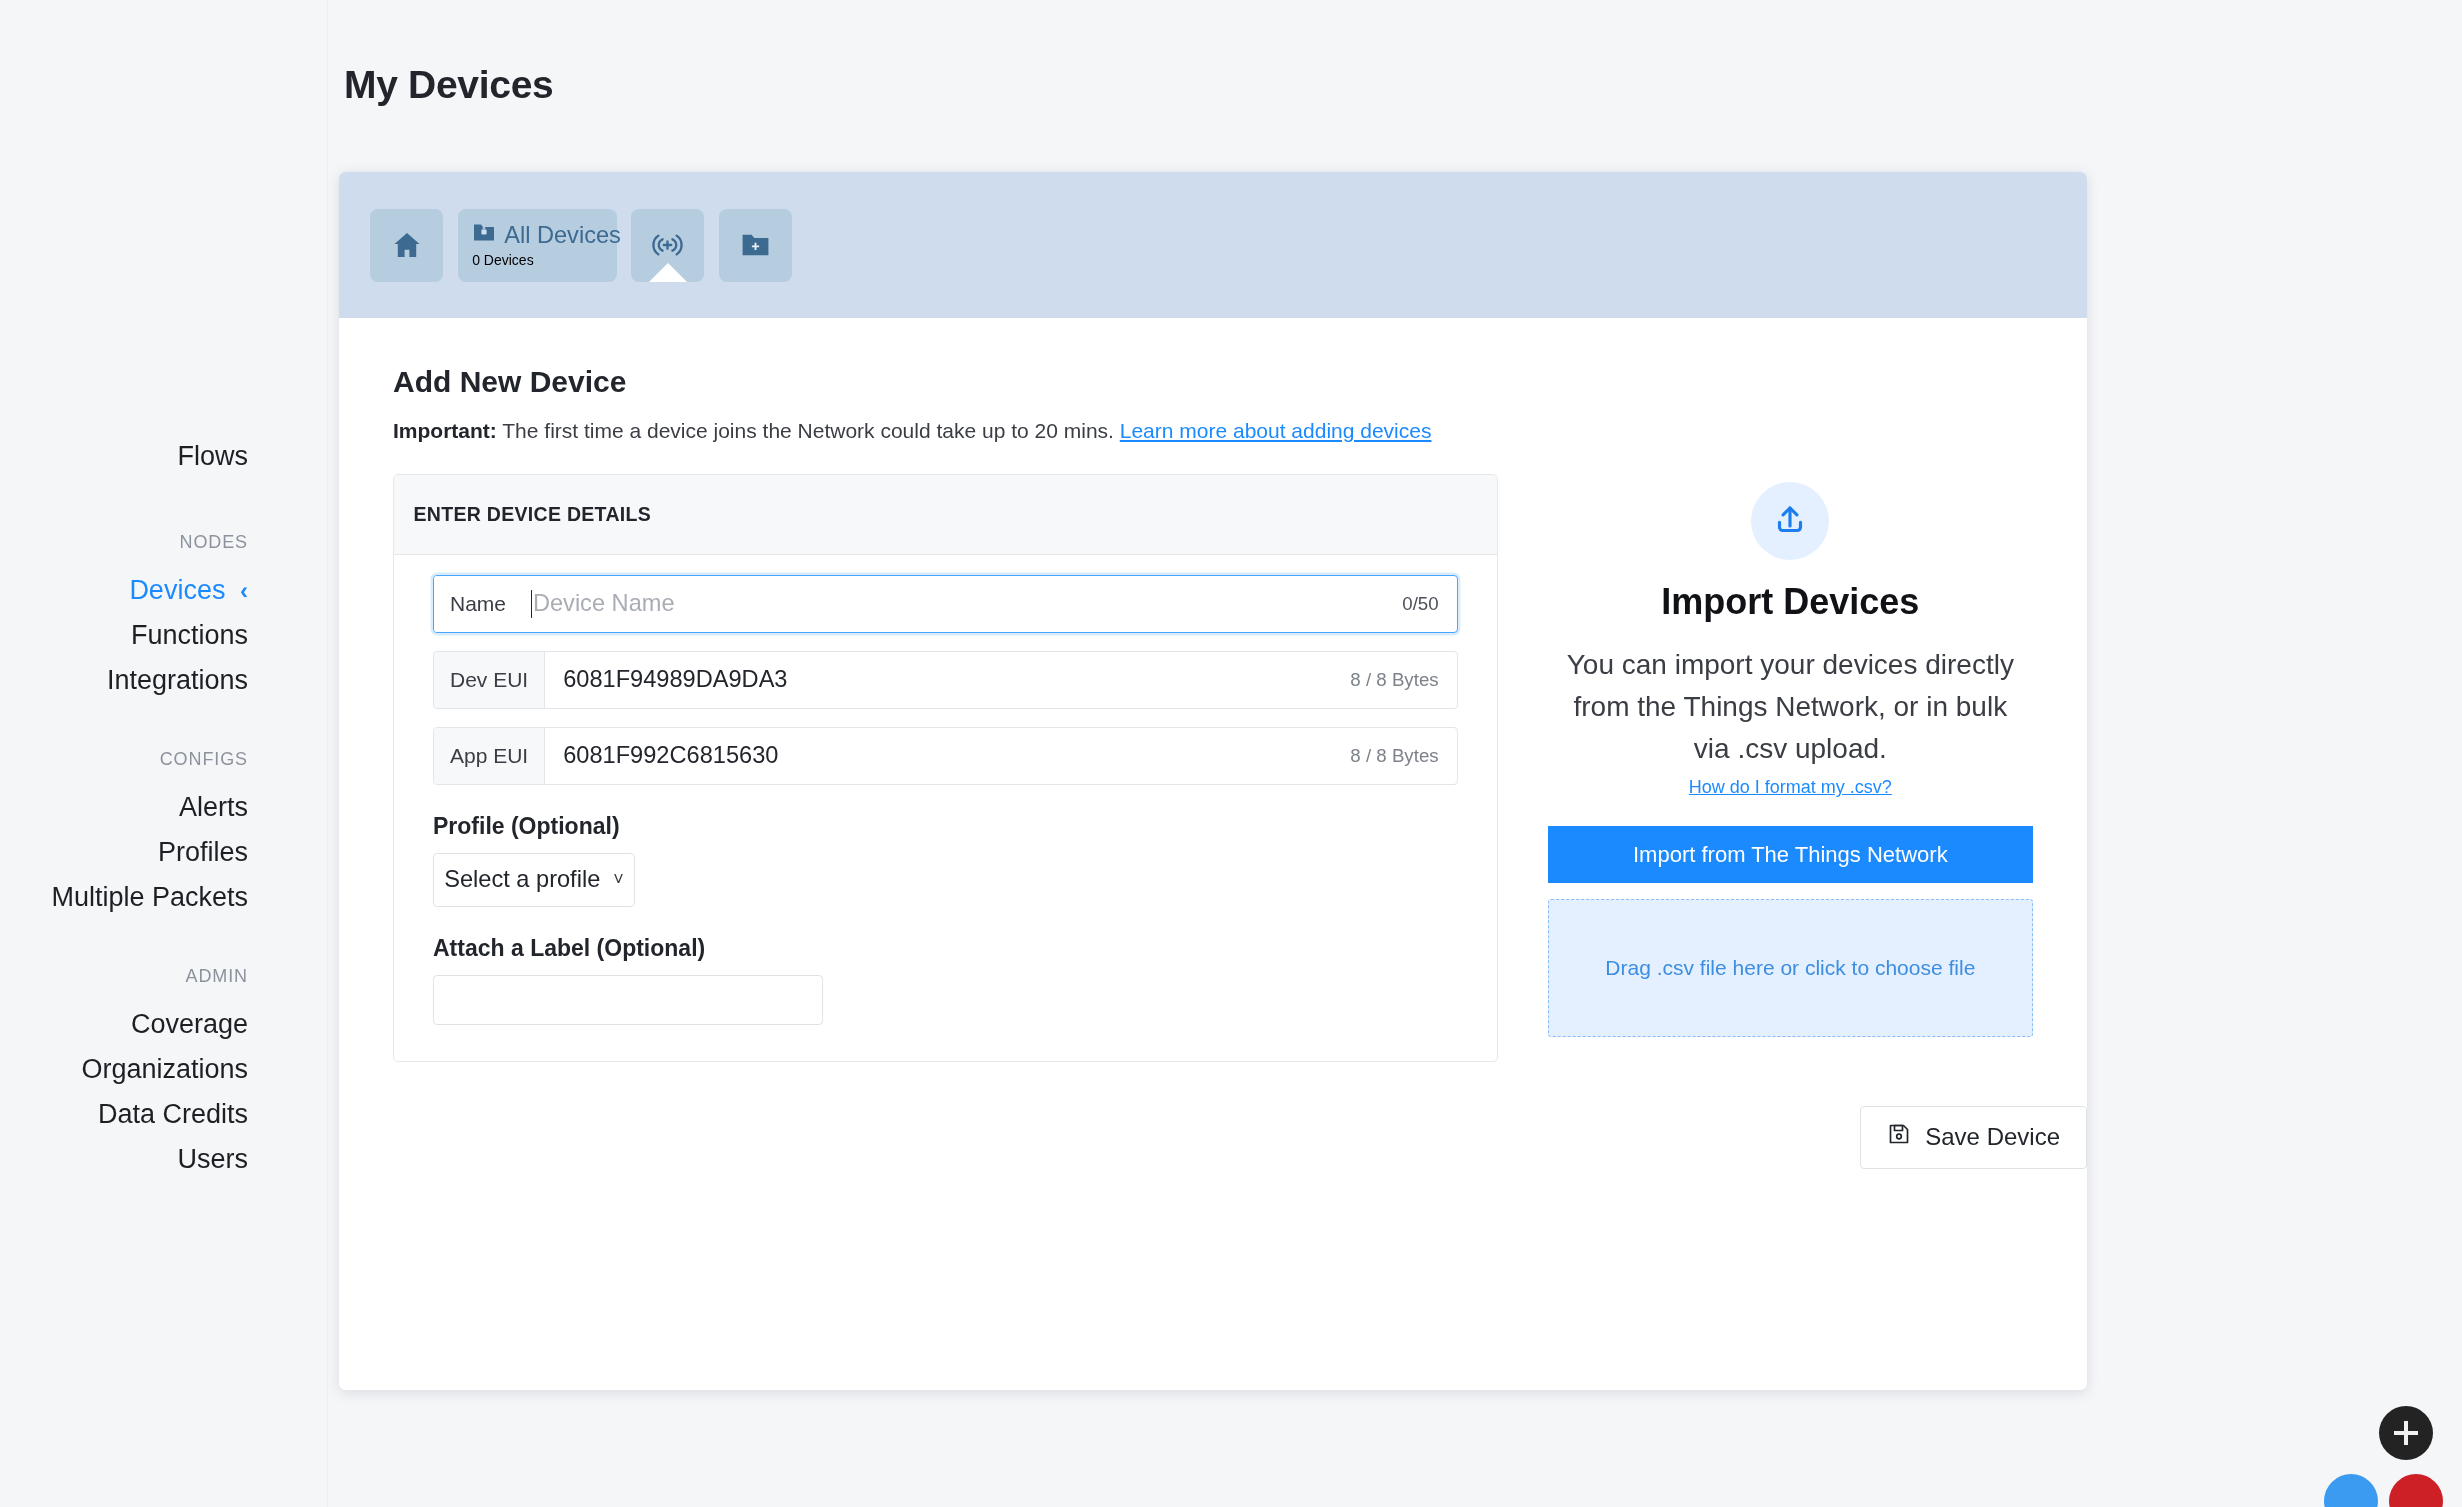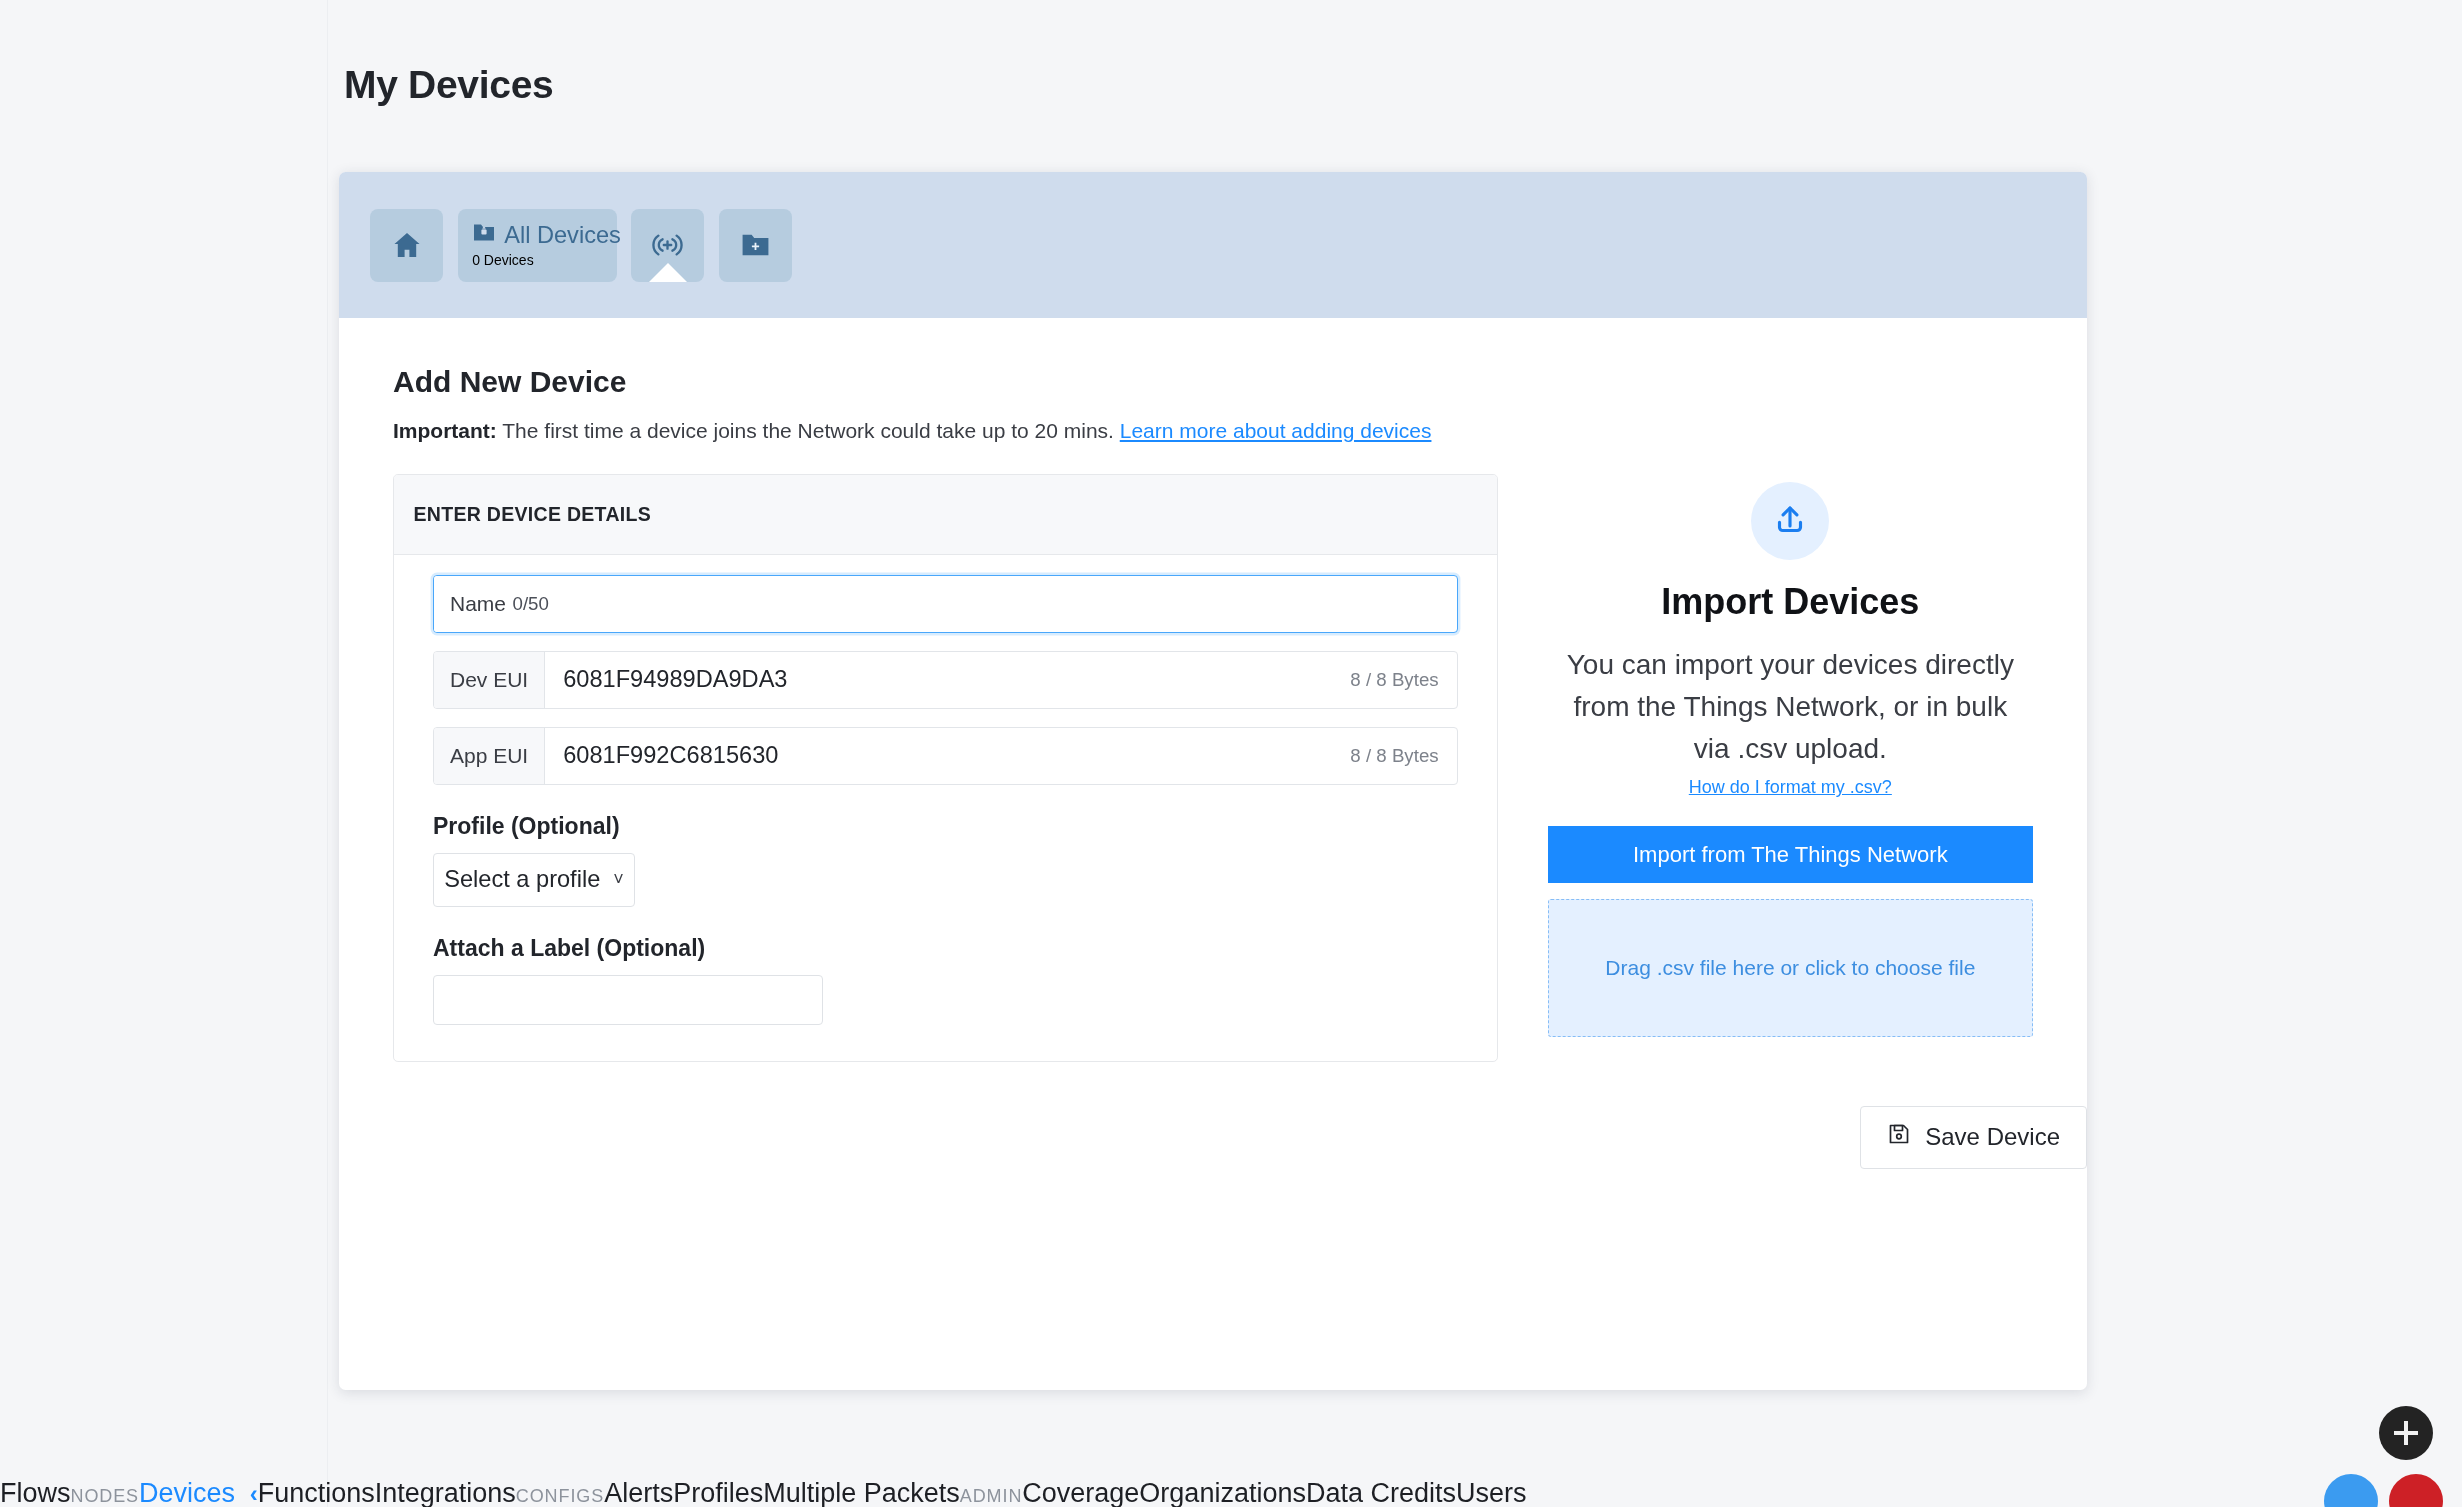--- a/index.html
+++ b/index.html
@@ -10,21 +10,21 @@
     overflow: hidden;
   }
   .app { position: relative; width: 2462px; height: 1507px; }
 
   
   .sidebar {
     position: absolute; left: 0; top: 0;
     width: 328px; height: 1507px;
     background: #f5f6f8;
     border-right: 0.8px solid #eceef1;
-    display: flex; flex-direction: row;
+    display: flex; flex-direction: column;
     align-items: flex-end;
     padding-right: 79px;
   }
   .nav-link {
     font-size: 27px; color: #1d1f24; line-height: 1;
     text-align: right; cursor: pointer; white-space: nowrap;
   }
   .nav-link.active { color: #1b8aff; display: flex; align-items: center; gap: 14.6px; }
   .nav-chevron { font-size: 24px; font-weight: 700; color: #1b8aff; }
   .nav-section {
@@ -325,20 +325,24 @@
 
         <div class="details">
           <div class="details-head">ENTER DEVICE DETAILS</div>
 
           <div class="details-body">
 
             <div class="field focused">
               <div class="field-label">
                 <span>Name</span>
               </div>
+              <div class="field-val">
+                <span class="caret"></span>
+                <span class="placeholder">Device Name</span>
+              </div>
               <div class="field-count">0/50</div>
             </div>
 
             <div class="field">
               <div class="field-label">
                 <span>Dev EUI</span>
               </div>
               <div class="field-val">6081F94989DA9DA3</div>
               <div class="field-count">8 / 8 Bytes</div>
             </div>

